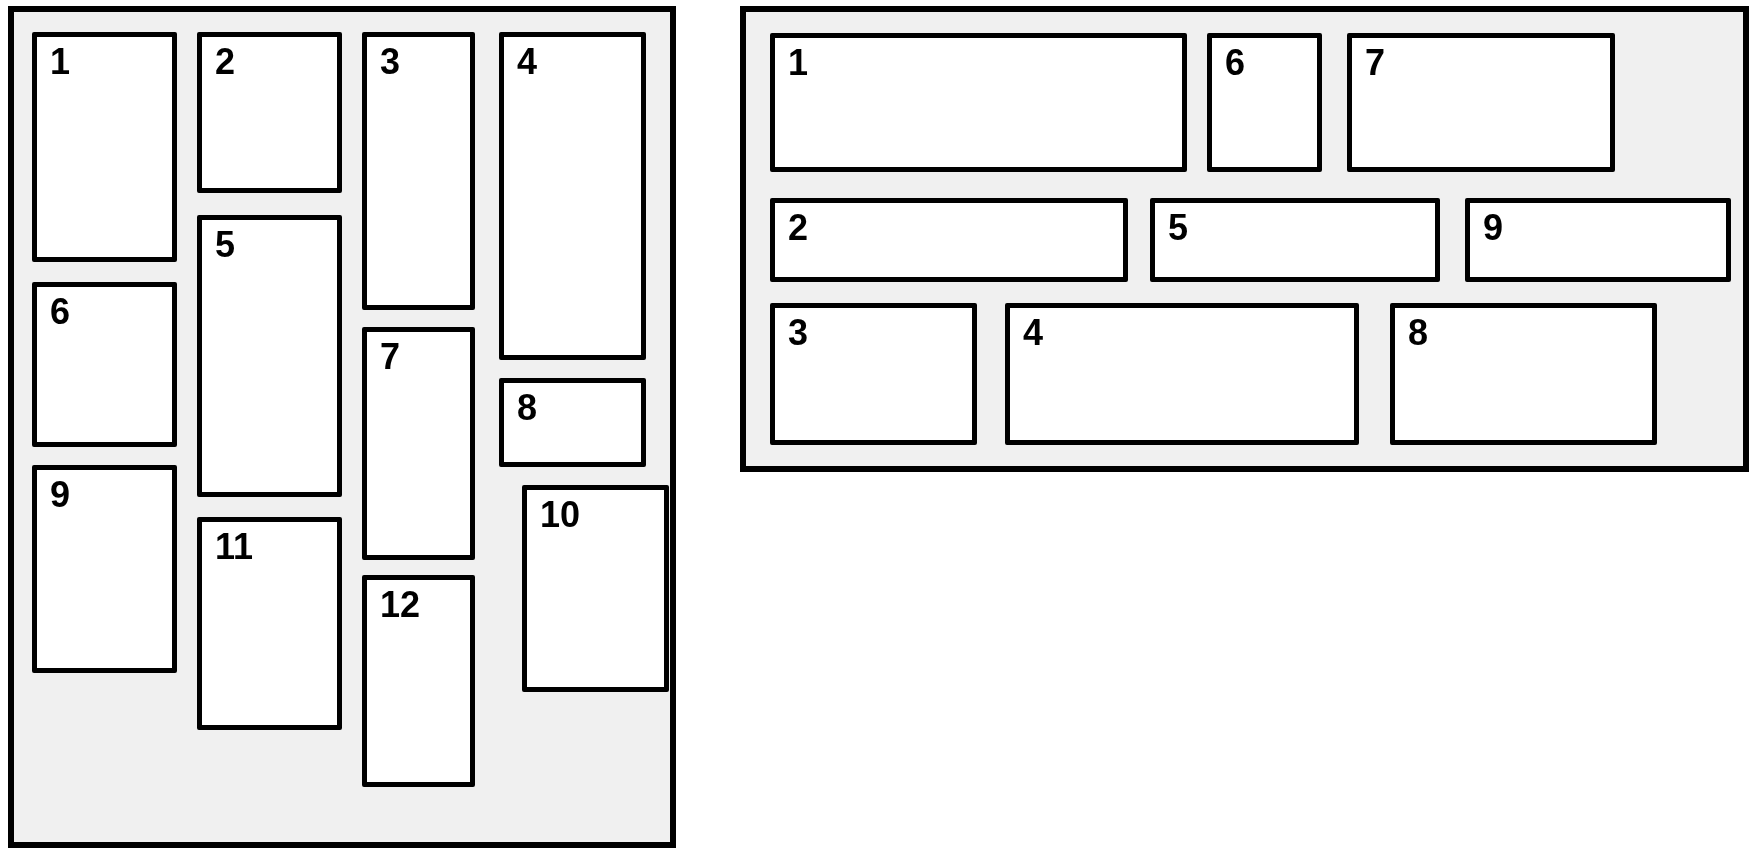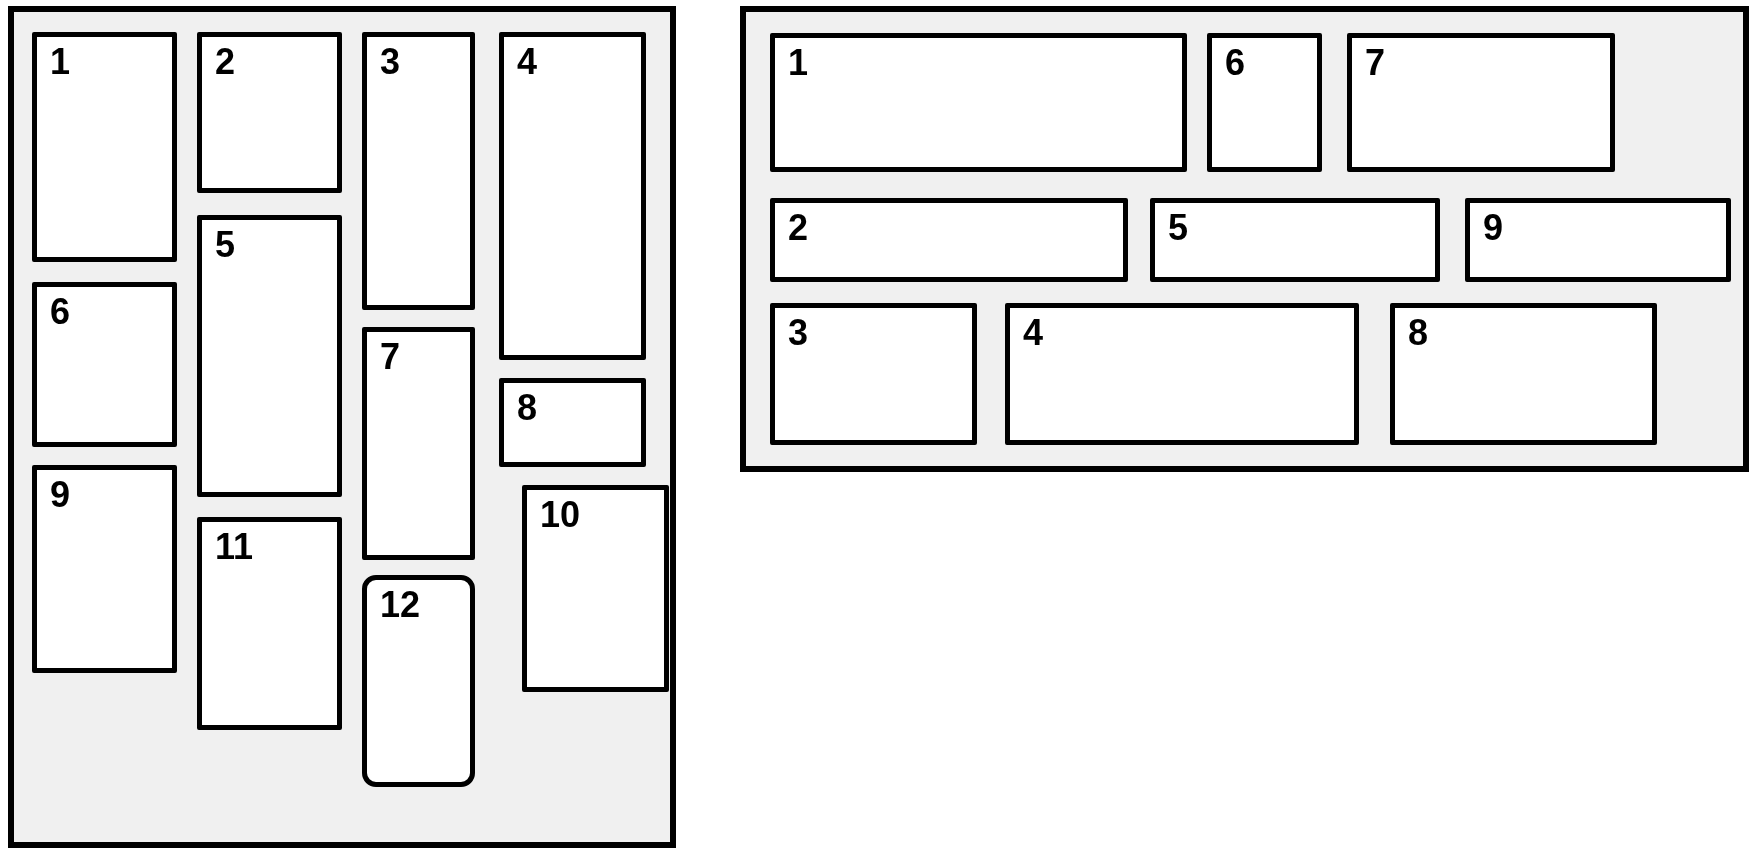--- a/index.html
+++ b/index.html
@@ -54,21 +54,21 @@
   .lb2  { left: 183px; top: 20px;  width: 145px; height: 161px; }
   .lb3  { left: 348px; top: 20px;  width: 113px; height: 278px; }
   .lb4  { left: 485px; top: 20px;  width: 147px; height: 328px; }
   .lb5  { left: 183px; top: 203px; width: 145px; height: 282px; }
   .lb6  { left: 18px;  top: 270px; width: 145px; height: 165px; }
   .lb7  { left: 348px; top: 315px; width: 113px; height: 233px; }
   .lb8  { left: 485px; top: 366px; width: 147px; height: 89px;  }
   .lb9  { left: 18px;  top: 453px; width: 145px; height: 208px; }
   .lb10 { left: 485px; top: 473px; width: 147px; height: 207px; margin-left: 23px; }
   .lb11 { left: 183px; top: 505px; width: 145px; height: 213px; text-decoration: underline; }
-  .lb12 { left: 348px; top: 563px; width: 113px; height: 212px; border-radius: 14px; }
+  .lb12 { left: 348px; top: 563px; width: 113px; height: 212px; }
   
   .rb1  { left: 24px;  top: 21px;  width: 417px; height: 139px; }
   .rb6  { left: 461px; top: 21px;  width: 115px; height: 139px; }
   .rb7  { left: 601px; top: 21px;  width: 268px; height: 139px; }
   .rb2  { left: 24px;  top: 186px; width: 358px; height: 84px;  }
   .rb5  { left: 404px; top: 186px; width: 290px; height: 84px;  }
   .rb9  { left: 719px; top: 186px; width: 266px; height: 84px;  }
   .rb3  { left: 24px;  top: 291px; width: 207px; height: 142px; }
   .rb4  { left: 259px; top: 291px; width: 354px; height: 142px; }
   .rb8  { left: 644px; top: 291px; width: 267px; height: 142px; }

